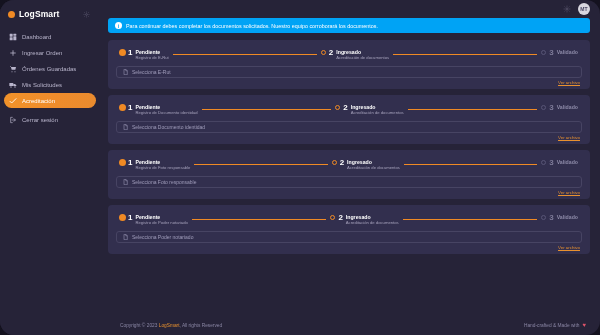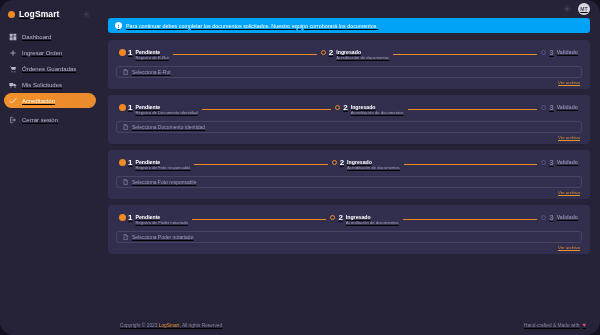--- a/index.html
+++ b/index.html
@@ -9,21 +9,20 @@
     font-family: "Liberation Sans", sans-serif;
     overflow: hidden;
   }
   .app {
     position: relative;
     width: 600px; height: 335px;
     background: #262338;
     border-radius: 14px;
     overflow: hidden;
     display: flex;
-    text-decoration: underline;
   }
 
   
   .sidebar {
     width: 100px;
     flex: 0 0 100px;
     background: #262338;
     padding-top: 4px;
     display: flex;
     flex-direction: column;

